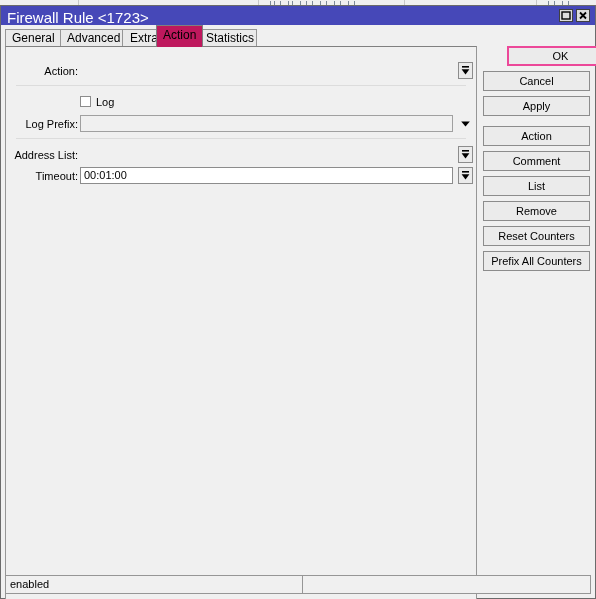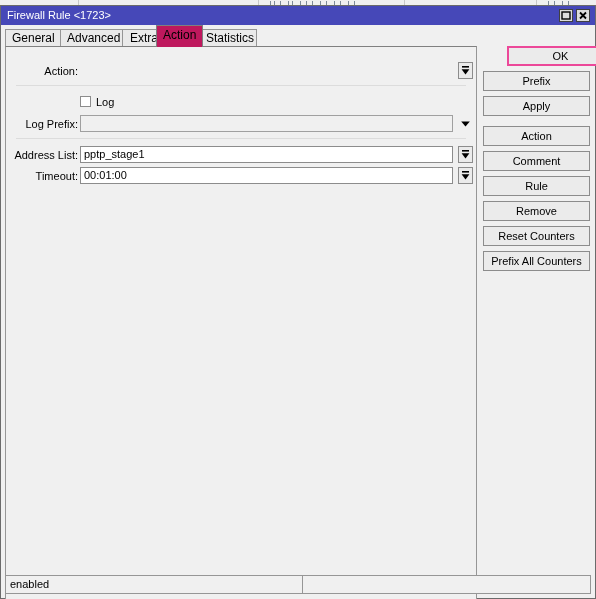--- a/index.html
+++ b/index.html
@@ -55,21 +55,21 @@
     position: absolute;
     left: 0; top: 0;
     width: 594px;
     height: 19px;
     background: #4648b8;
     color: #ffffff;
   }
   #title-text {
     position: absolute;
     left: 6px; top: 3px;
-    font-size: 11px;
+    font-size: 15px;
     color: #ffffff;
     white-space: nowrap;
   }
   .title-btn {
     position: absolute;
     top: 3px;
     width: 14px; height: 13px;
     background: #dcdcdc;
     border: 1px solid #404040;
     box-sizing: border-box;
@@ -331,21 +331,20 @@
         <svg width="13" height="17" viewBox="0 0 13 17">
           <path d="M2.2 6.4 L10.8 6.4 L6.5 11.6 Z" fill="#000"></path>
         </svg>
       </div>
     </div>
 
     <div class="sep" style="top:91px"></div>
 
     <div class="form-row" style="top:99px">
       <div class="lbl-box">Address List:</div>
-      <div class="field" style="left:74px; width:373px;">pptp_stage1</div>
       <div class="spin-btn" style="left:452px; top:0;">
         <svg width="13" height="15" viewBox="0 0 13 15">
           <rect x="3" y="3" width="7" height="1.6" fill="#000"></rect>
           <path d="M2.6 6.2 L10.4 6.2 L6.5 11.4 Z" fill="#000"></path>
         </svg>
       </div>
     </div>
 
     <div class="form-row" style="top:120px">
       <div class="lbl-box">Timeout:</div>
@@ -355,25 +354,25 @@
           <rect x="3" y="3" width="7" height="1.6" fill="#000"></rect>
           <path d="M2.6 6.2 L10.4 6.2 L6.5 11.4 Z" fill="#000"></path>
         </svg>
       </div>
     </div>
 
   </div>
 
   <div id="buttons">
     <button class="dlg-btn focus" style="top:0px">OK</button>
-    <button class="dlg-btn" style="top:25px">Prefix</button>
+    <button class="dlg-btn" style="top:25px">Cancel</button>
     <button class="dlg-btn" style="top:50px">Apply</button>
     <button class="dlg-btn" style="top:80px">Action</button>
     <button class="dlg-btn" style="top:105px">Comment</button>
-    <button class="dlg-btn" style="top:130px">Rule</button>
+    <button class="dlg-btn" style="top:130px">List</button>
     <button class="dlg-btn" style="top:155px">Remove</button>
     <button class="dlg-btn" style="top:180px">Reset Counters</button>
     <button class="dlg-btn" style="top:205px">Prefix All Counters</button>
   </div>
 
   <div id="statusbar">
     <div class="status-cell" style="left:0; width:295px;">enabled</div>
     <div id="status-sep"></div>
     <div class="status-cell" style="left:297px; width:286px;"></div>
   </div>

